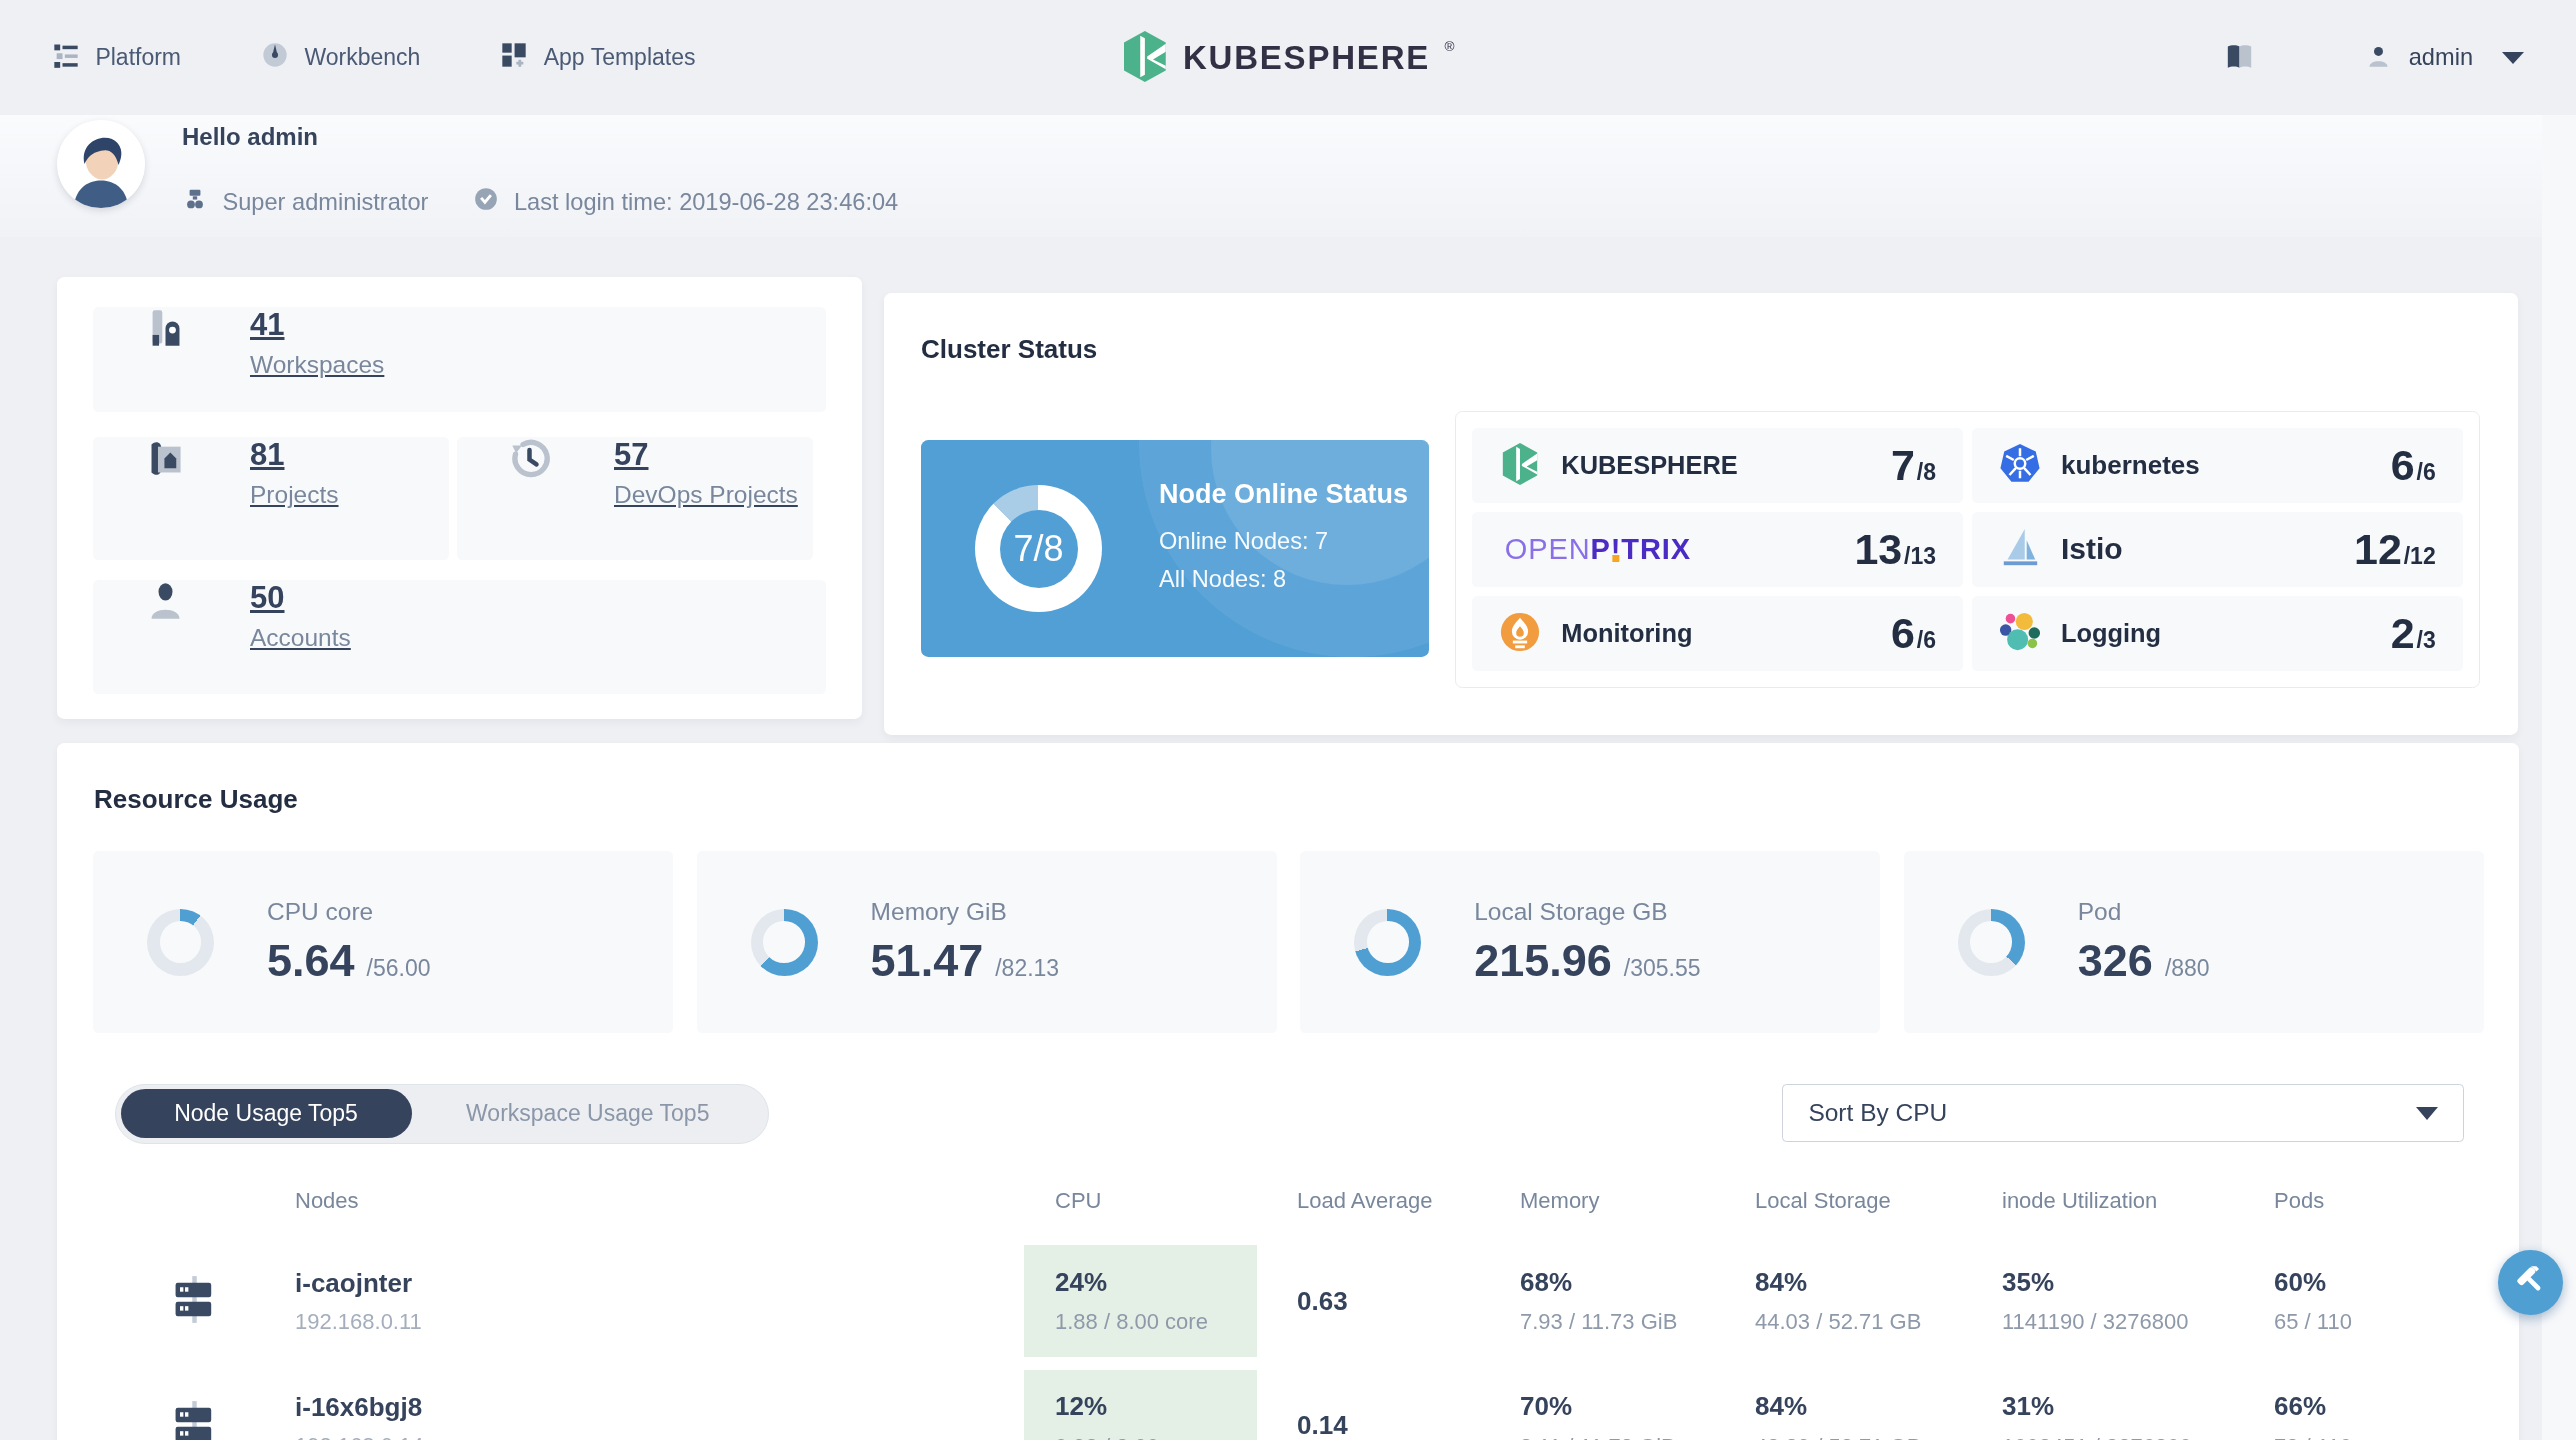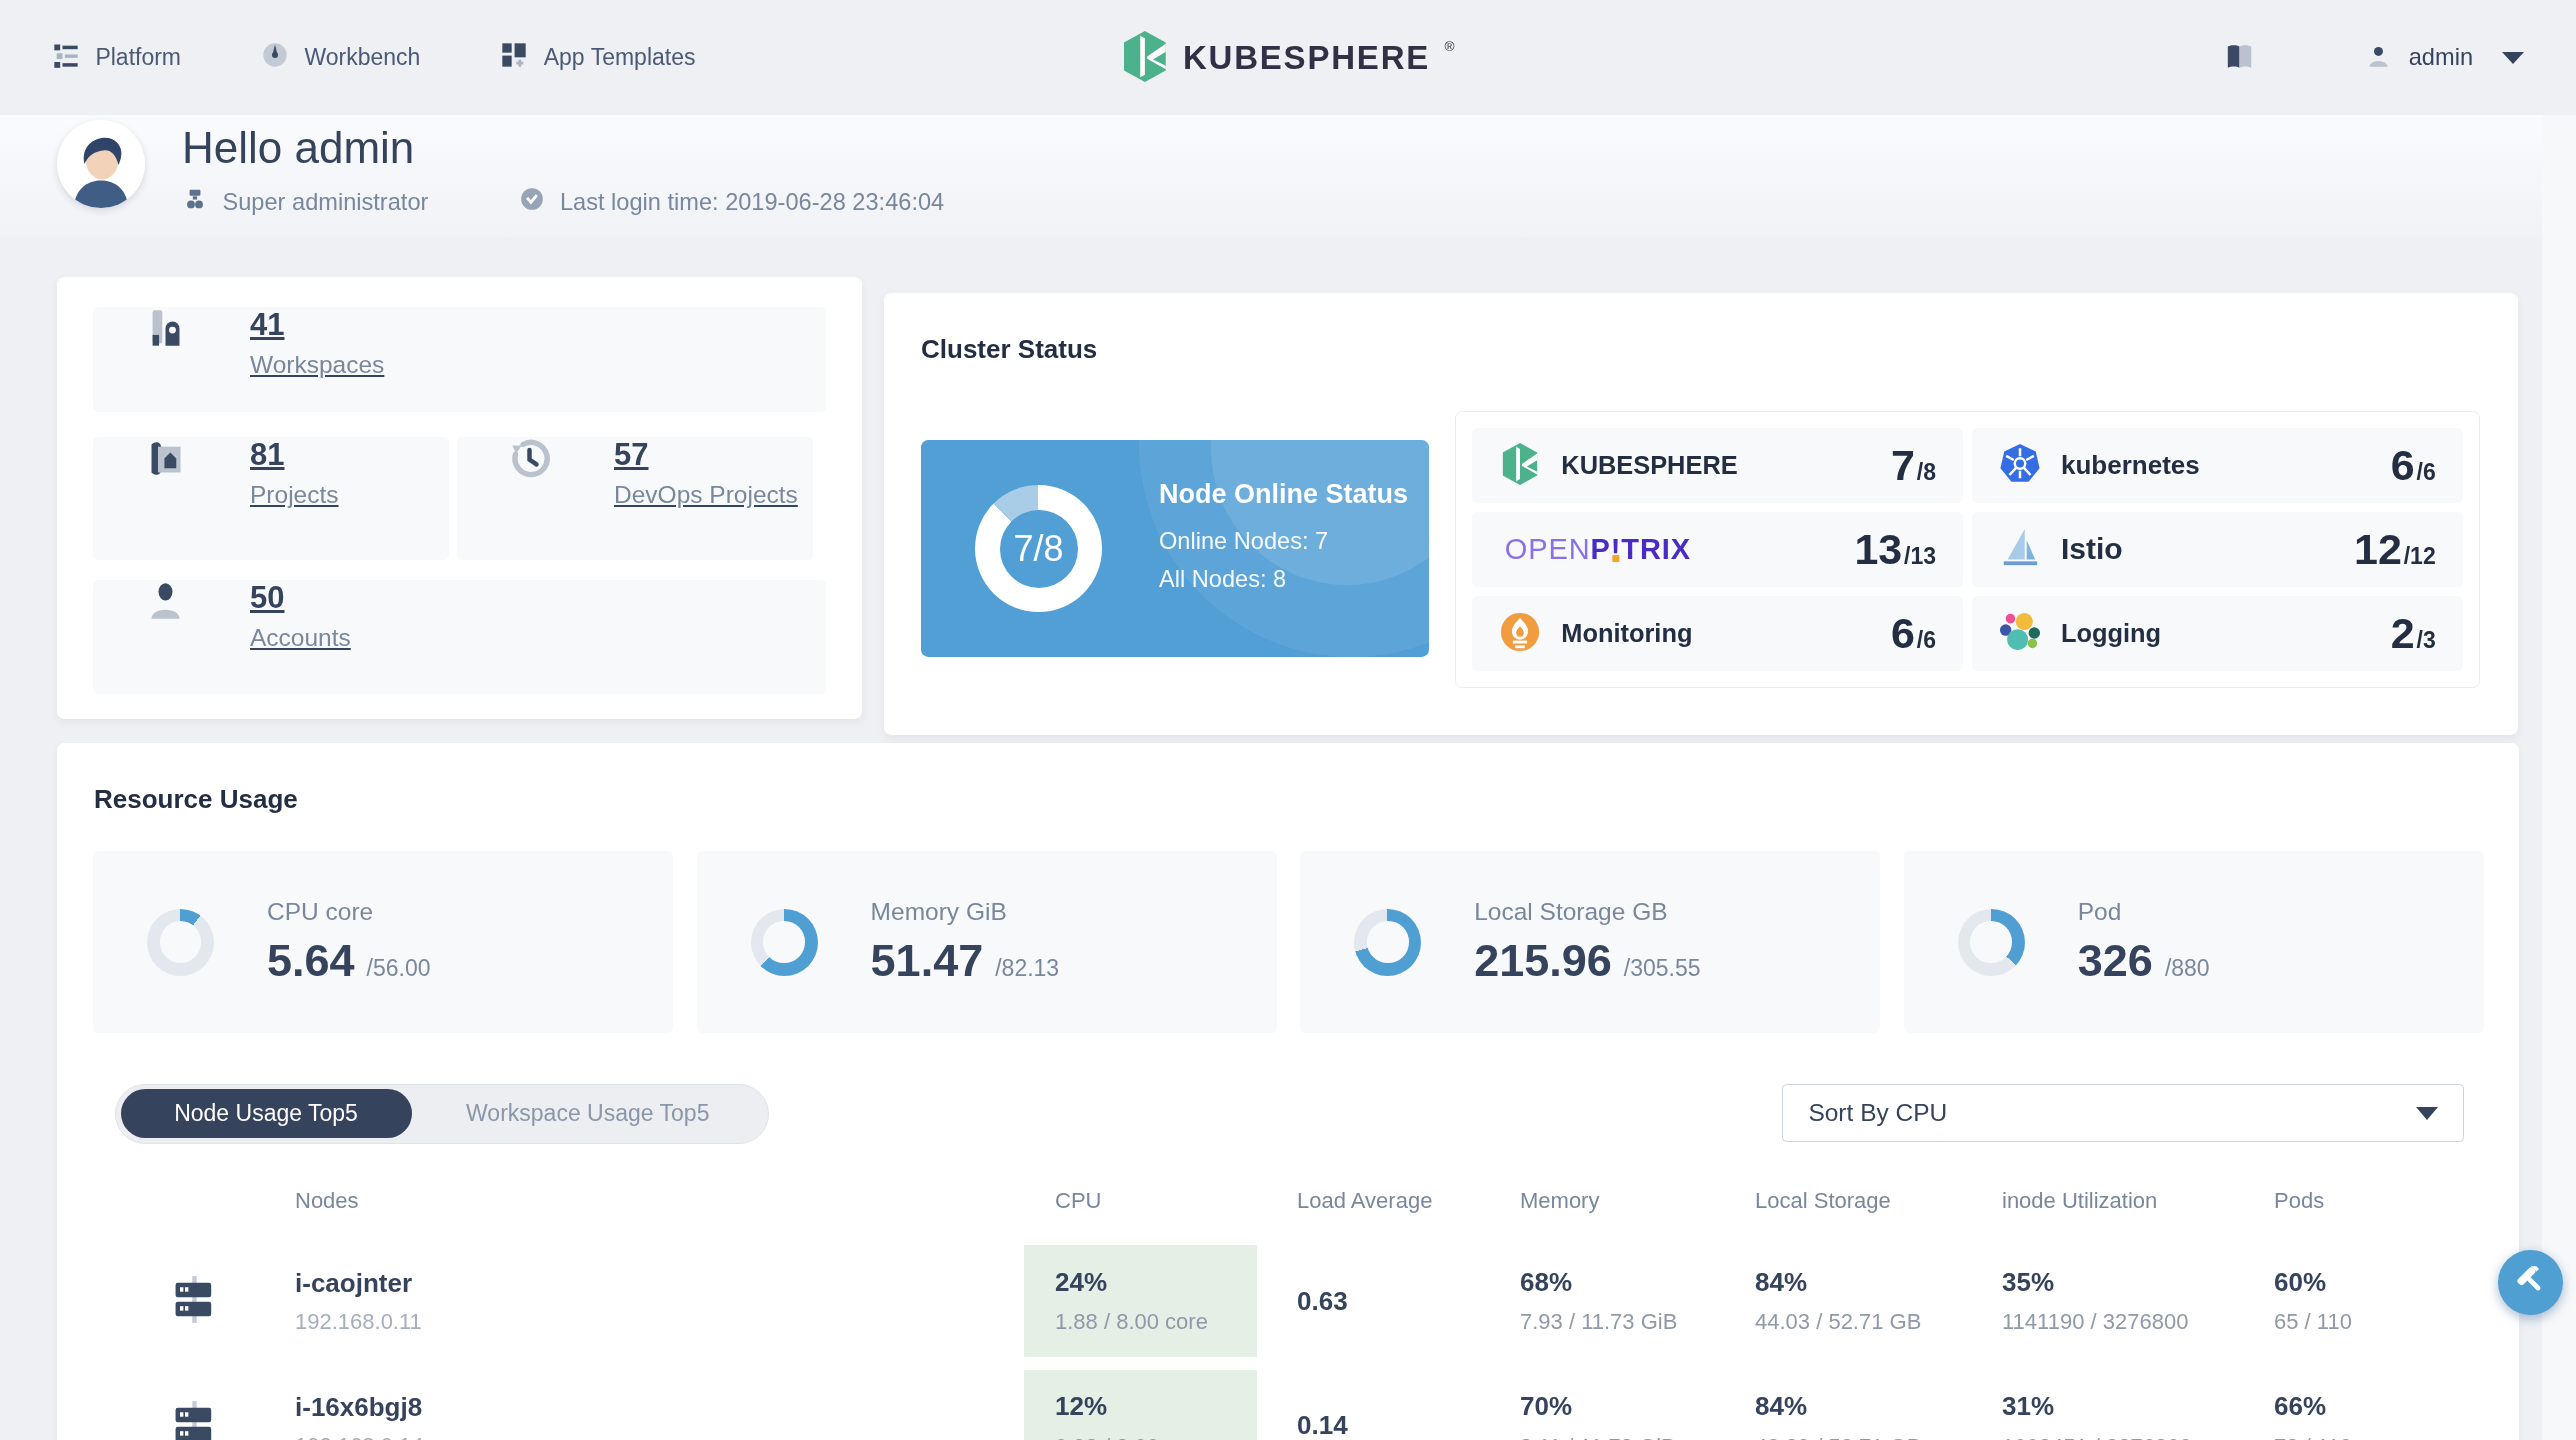--- a/index.html
+++ b/index.html
@@ -19,22 +19,22 @@
   .book-btn svg { width:33px; height:33px; display:block; cursor:pointer; }
   .user-menu { display:flex; align-items:center; gap:16.3px; cursor:pointer; }
   .user-menu svg { width:27px; height:27px; }
   .user-name { font-size:23.6px; color:#36435c; }
   .caret { width:0; height:0; border-left:11px solid transparent; border-right:11px solid transparent; border-top:12.7px solid #36435c; margin-left:12.7px; }
 
   
   .hello-band { position:absolute; top:115px; left:0; width:100%; height:122px; background:linear-gradient(180deg,#fafbfd 0%,#f0f2f6 100%); }
   .avatar { position:absolute; left:57px; top:5.4px; width:88px; height:88px; border-radius:50%; background:#fff; box-shadow:0 2.7px 7.3px rgba(40,50,70,.15); overflow:hidden; }
   .avatar svg { width:100%; height:100%; display:block; }
-  .greeting { position:absolute; left:182px; top:8.2px; font-size:44px; font-weight:normal; color:#36435c; }
-  .hello-meta { position:absolute; left:182px; top:71px; display:flex; align-items:center; gap:91px; font-size:23.6px; color:#79879c; }
+  .greeting { position:absolute; left:182px; top:8.2px; font-size:24px; font-weight:bold; color:#36435c; }
+  .hello-meta { position:absolute; left:182px; top:71px; display:flex; align-items:center; gap:45px; font-size:23.6px; color:#79879c; }
   .hello-meta .meta-item { display:flex; align-items:center; gap:14.5px; }
   .hello-meta svg { width:26px; height:26px; }
 
   
   .card { position:absolute; background:#fff; border-radius:7.3px; box-shadow:0 3.6px 9px rgba(36,46,66,.05); }
   .tile { background:#f8f9fb; border-radius:5.4px; }
 
   
   .summary-card { left:57px; top:277px; width:805px; height:442px; padding:30px 36px; }
   .sum-tile { display:flex; align-items:flex-start; padding-left:51px;text-decoration:underline; }

